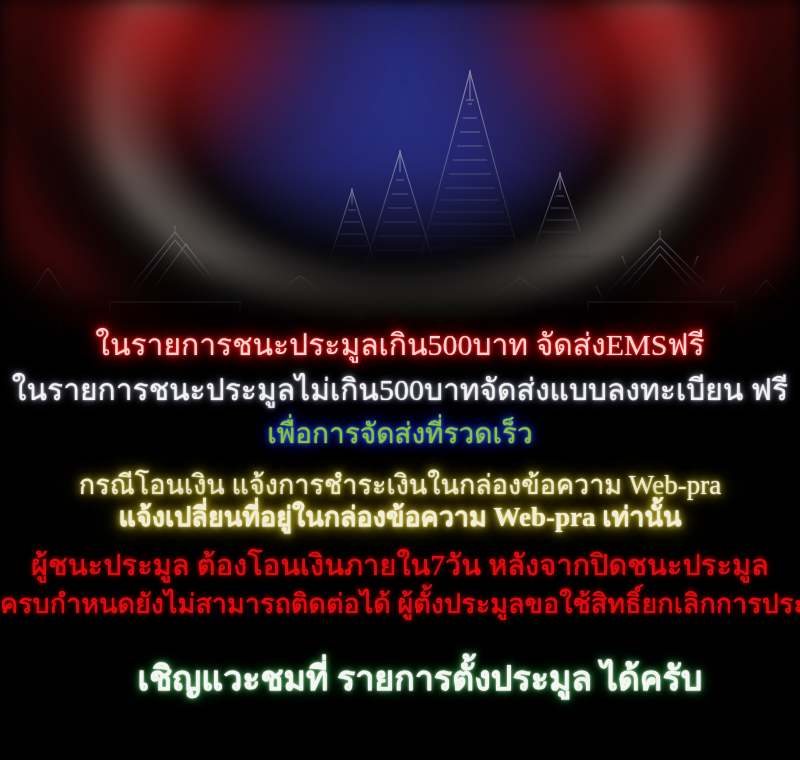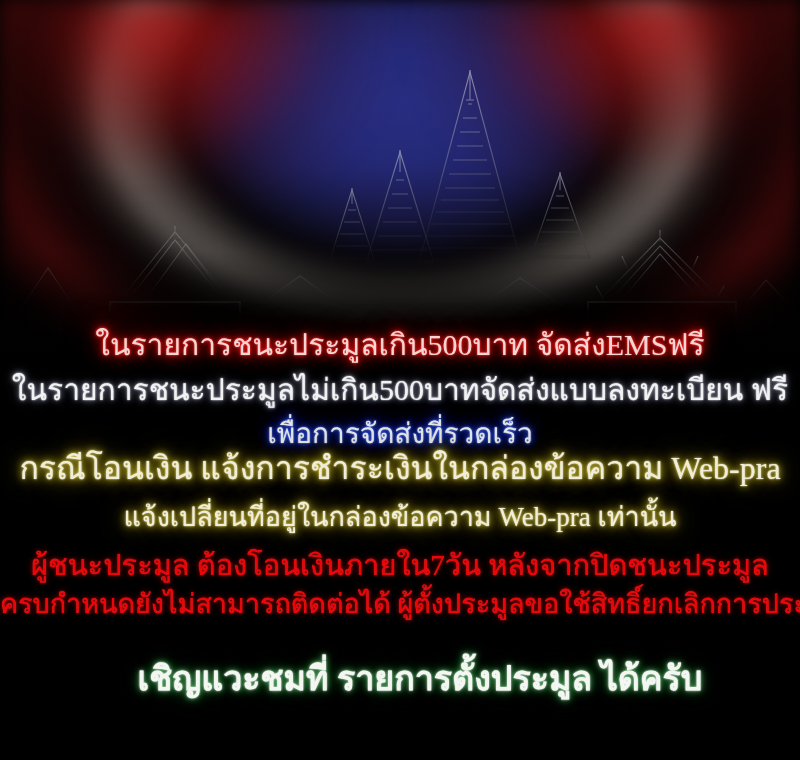--- a/index.html
+++ b/index.html
@@ -144,21 +144,21 @@
       0 0 34px #7a0000;
   }
   .l-white {
     color: #f2f2f4;
     text-shadow:
       0 0 2px #ffffff,
       0 0 6px rgba(220,225,255,0.65),
       0 0 14px rgba(140,150,210,0.40);
   }
   .l-blue {
-    color: #e5e5e5;
+    color: #84cc16;
     text-shadow:
       0 0 2px #8fa8ff,
       0 0 6px #2b56ff,
       0 0 13px #1430e0,
       0 0 26px #0a1aa0;
   }
   .l-yellow {
     color: #f0eddc;
     text-shadow:
       0 0 2px #fff6a8,
@@ -264,20 +264,20 @@
     </g>
   </svg>
 
   <div class="bg-layer" id="bg-vignette"></div>
   <div class="bg-layer" id="bg-sides"></div>
 
   <div id="text-block">
     <div class="line l-red-glow" style="top: 330px; font-size: 30px;">ในรายการชนะประมูลเกิน500บาท จัดส่งEMSฟรี</div>
     <div class="line l-white" style="top: 375px; font-size: 30px;">ในรายการชนะประมูลไม่เกิน500บาทจัดส่งแบบลงทะเบียน ฟรี</div>
     <div class="line l-blue" style="top: 420px; font-size: 28px;">เพื่อการจัดส่งที่รวดเร็ว</div>
-    <div class="line l-yellow" style="top: 452px; font-size: 32px;">กรณีโอนเงิน แจ้งการชำระเงินในกล่องข้อความ Web-pra</div>
-    <div class="line l-yellow" style="top: 504px; font-size: 27px;">แจ้งเปลี่ยนที่อยู่ในกล่องข้อความ Web-pra เท่านั้น</div>
+    <div class="line l-yellow" style="top: 472px; font-size: 27px;">กรณีโอนเงิน แจ้งการชำระเงินในกล่องข้อความ Web-pra</div>
+    <div class="line l-yellow" style="top: 504px; font-size: 27px; font-weight: bold;">แจ้งเปลี่ยนที่อยู่ในกล่องข้อความ Web-pra เท่านั้น</div>
     <div class="line l-red-flat" style="top: 551px; font-size: 29px;">ผู้ชนะประมูล ต้องโอนเงินภายใน7วัน หลังจากปิดชนะประมูล</div>
     <div class="line l-red-flat" style="top: 591px; font-size: 27px;">ครบกำหนดยังไม่สามารถติดต่อได้ ผู้ตั้งประมูลขอใช้สิทธิ์ยกเลิกการประมูล</div>
     <div class="line l-green-glow" style="top: 662px; font-size: 34px;">เชิญแวะชมที่ รายการตั้งประมูล ได้ครับ</div>
   </div>
 
 </div>
 
 </body></html>

